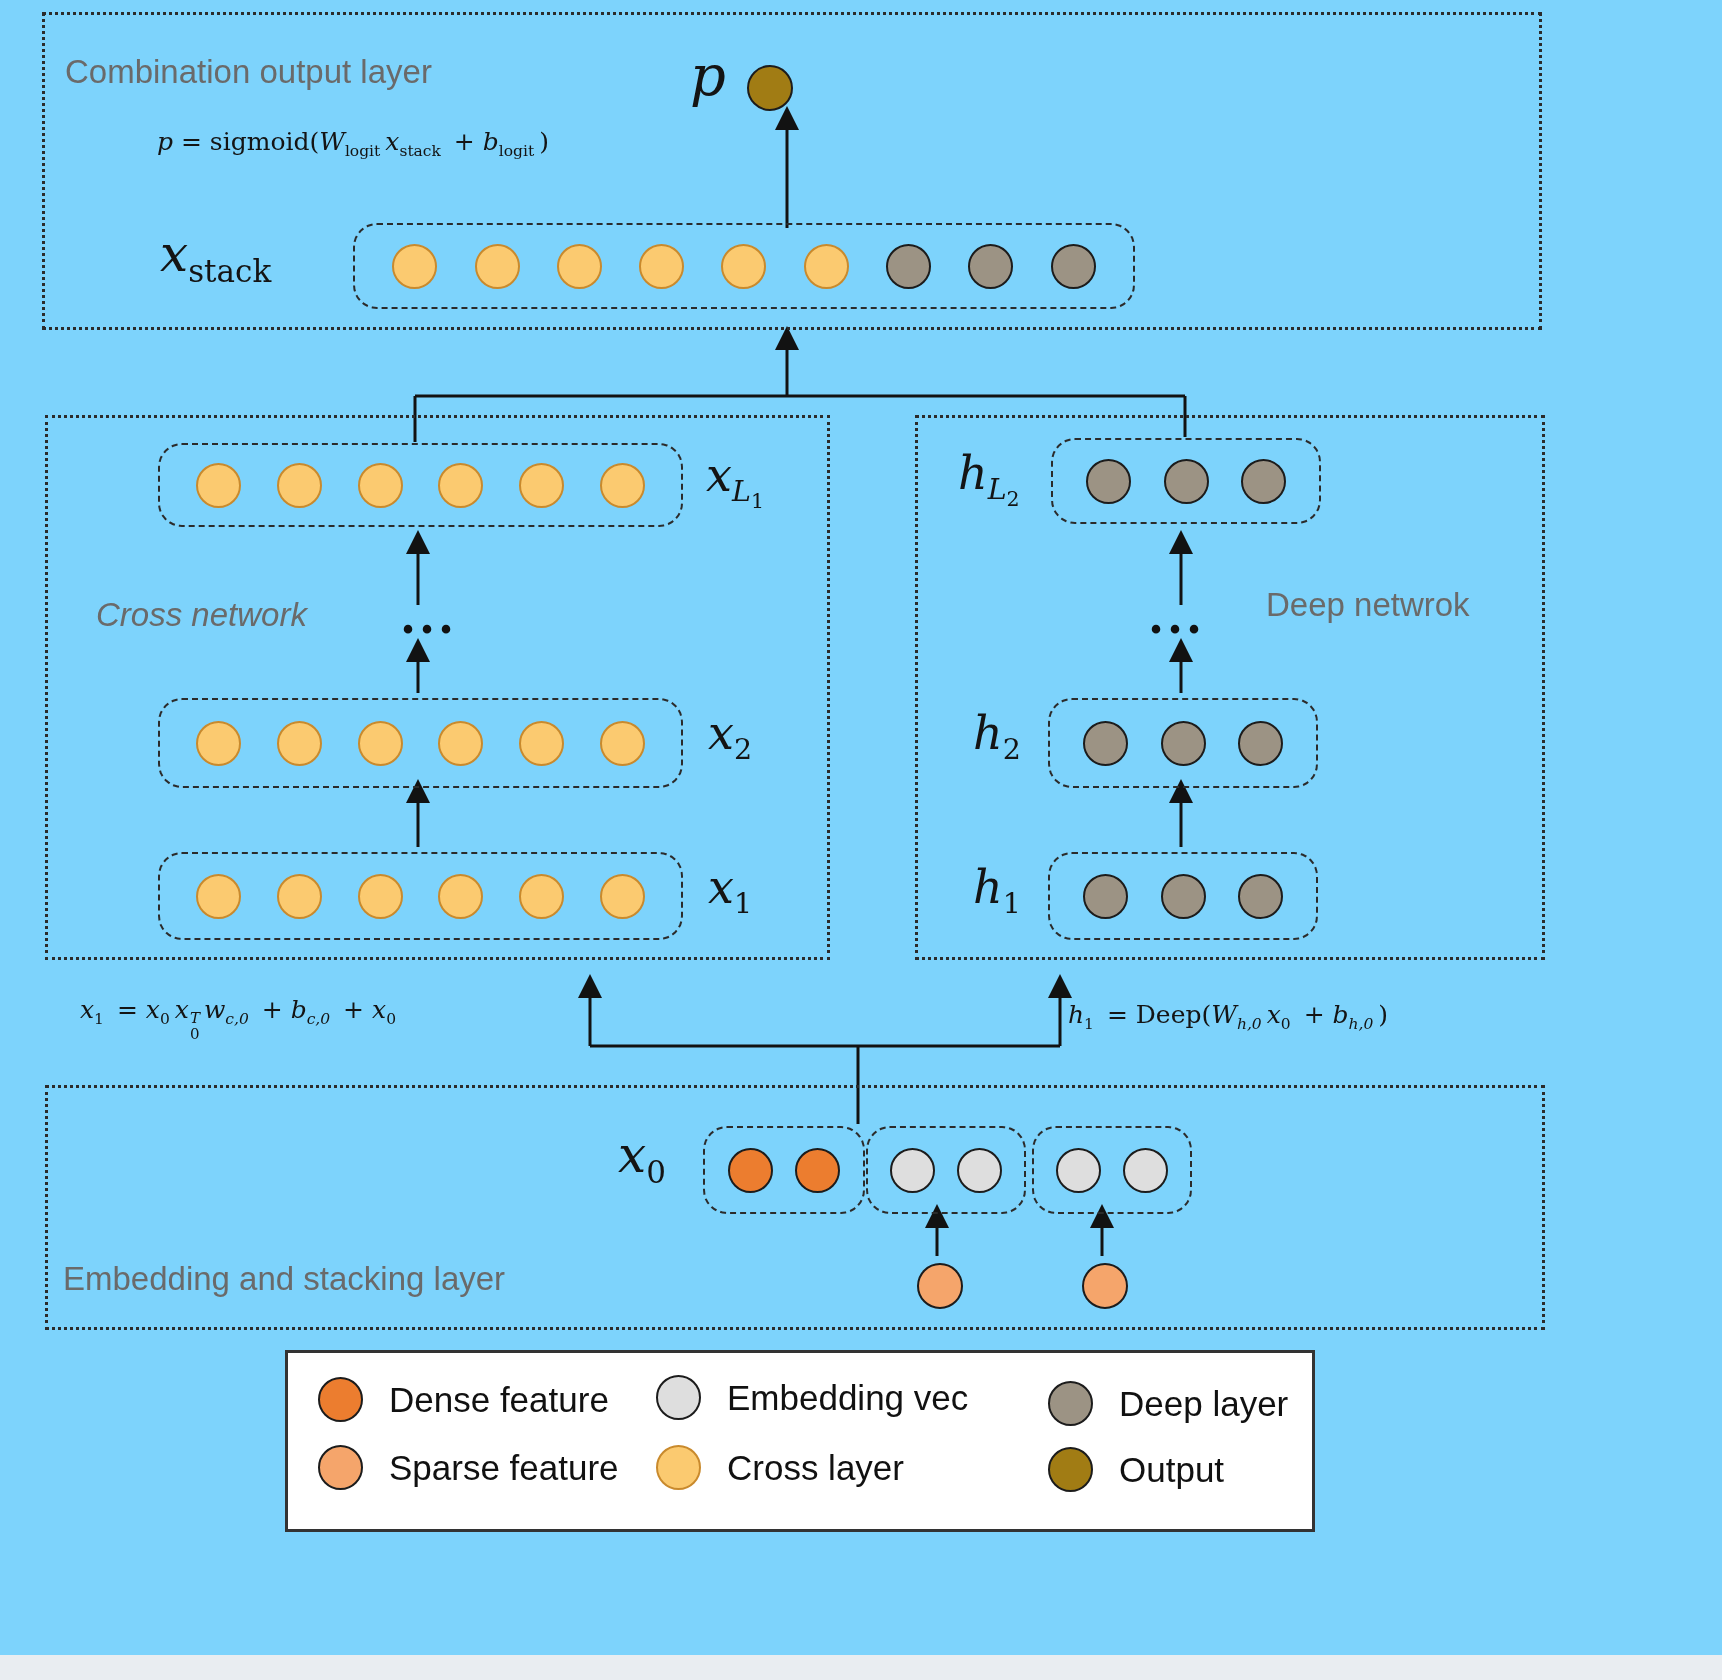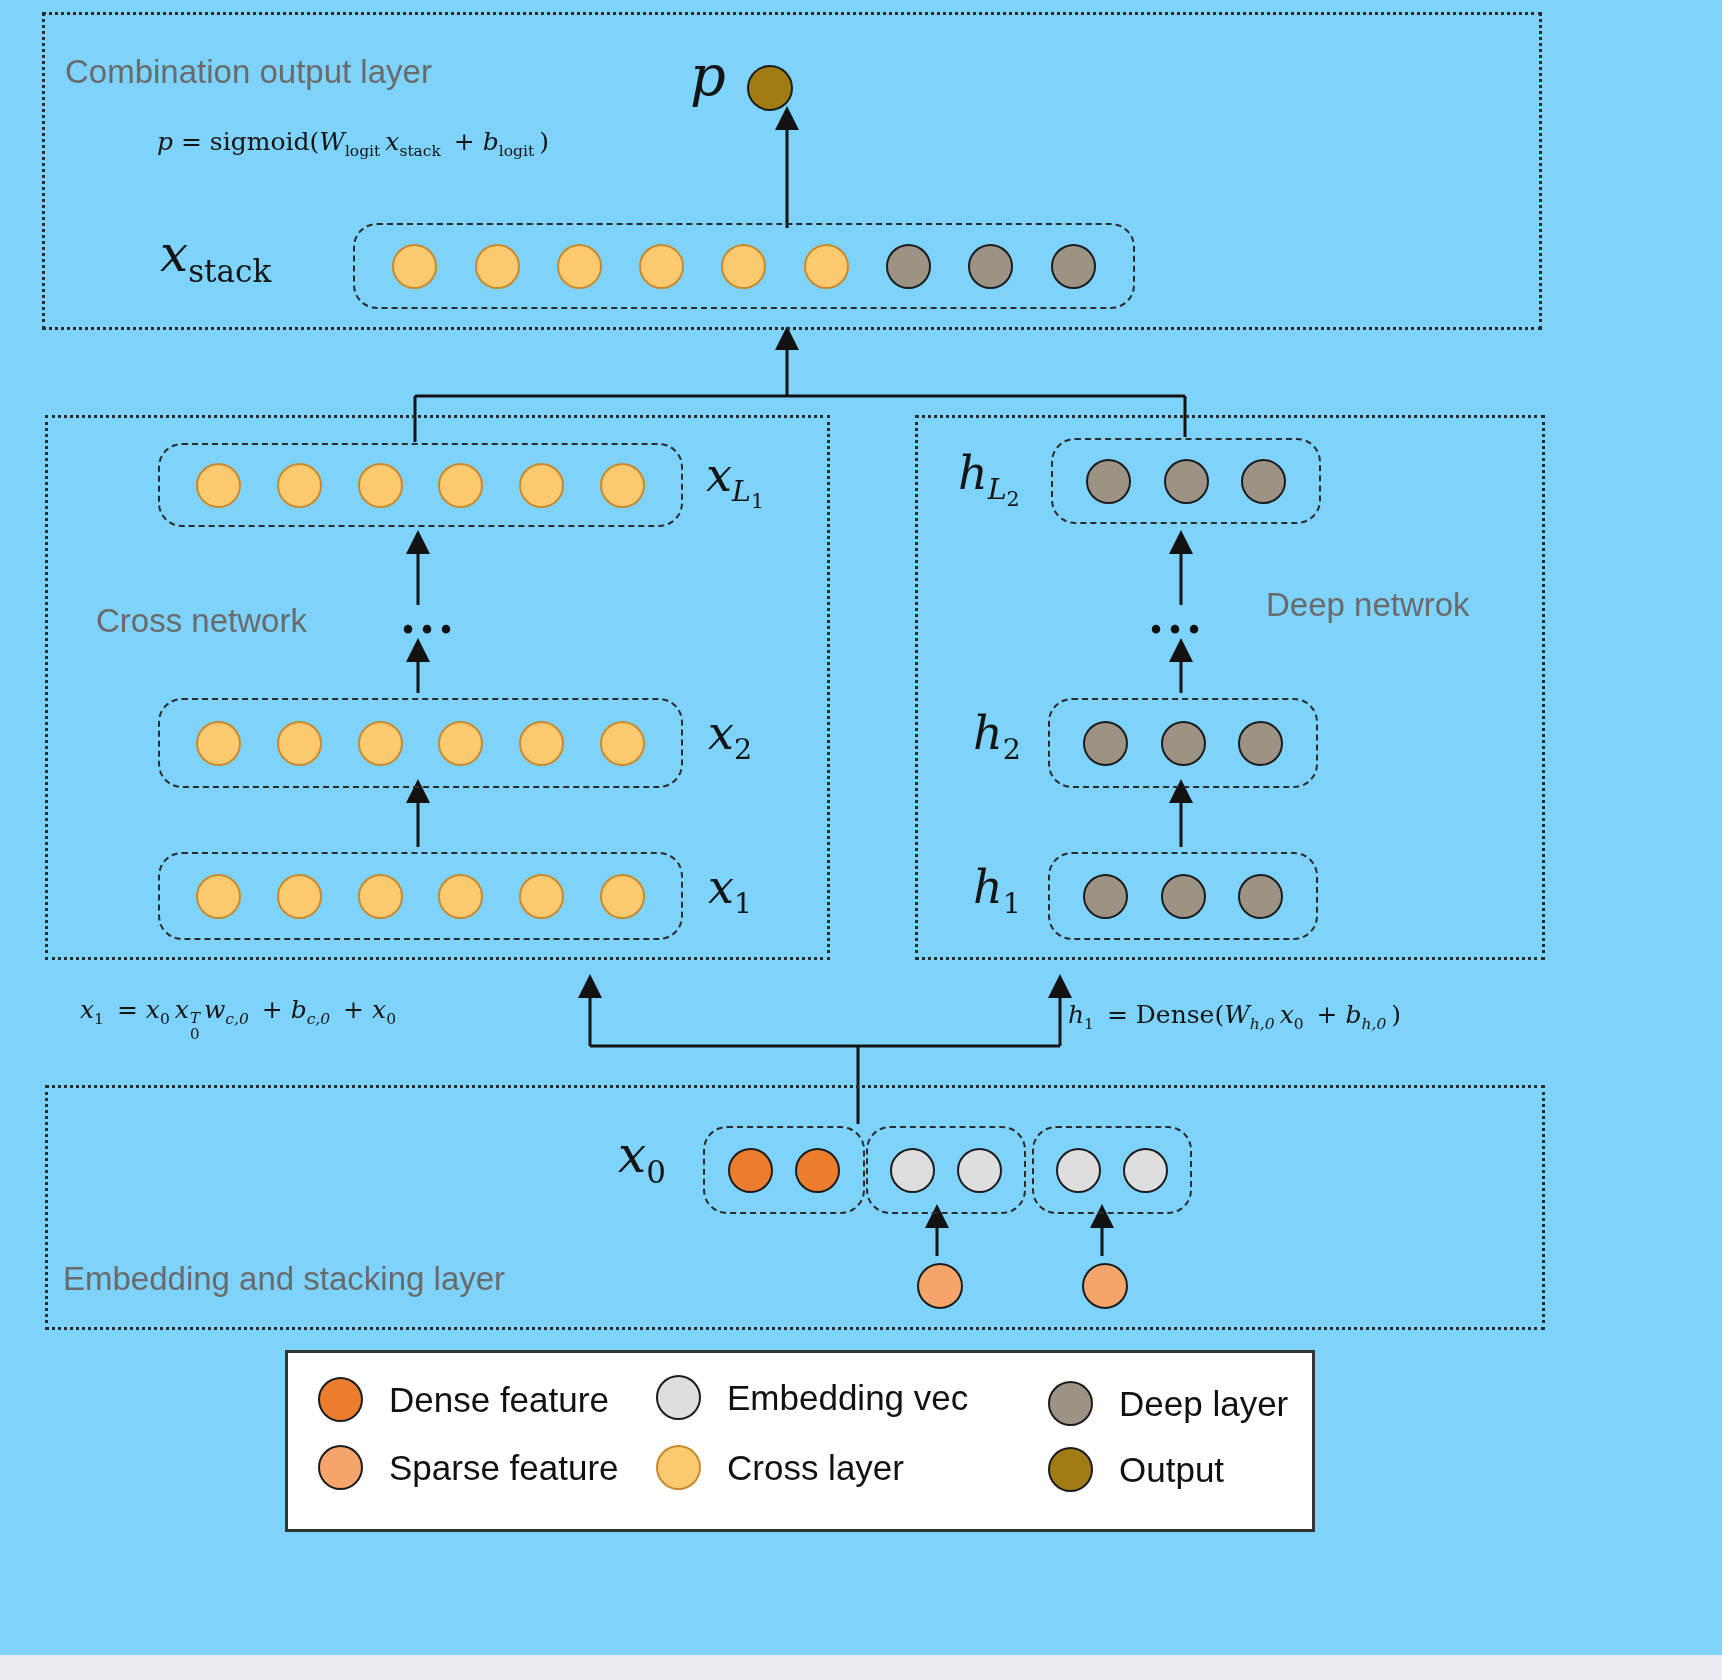--- a/index.html
+++ b/index.html
@@ -106,21 +106,21 @@
     <div class="dashed-vec" style="left:110px; top:25px; width:525px; height:84px;">
       <div class="node cross n44"></div>
       <div class="node cross n44"></div>
       <div class="node cross n44"></div>
       <div class="node cross n44"></div>
       <div class="node cross n44"></div>
       <div class="node cross n44"></div>
     </div>
     <div class="math lbl-lg" style="left:658px; top:30px;"><span>x</span><sub><span>L</span><sub class="rm">1</sub></sub></div>
 
-    <div class="section-label" style="left:48px; top:184px;">Cross network</div>
+    <div class="section-label" style="left:48px; top:178px;font-style:italic;">Cross network</div>
     <div class="dots" style="left:352px; top:172px;">...</div>
 
     <div class="dashed-vec" style="left:110px; top:280px; width:525px; height:90px;">
       <div class="node cross n44"></div>
       <div class="node cross n44"></div>
       <div class="node cross n44"></div>
       <div class="node cross n44"></div>
       <div class="node cross n44"></div>
       <div class="node cross n44"></div>
     </div>
@@ -161,21 +161,21 @@
       <div class="node deep n44"></div>
       <div class="node deep n44"></div>
     </div>
   </div>
 
   <div class="formula math" style="left:80px; top:995px;"><span>x</span><sub class="rm">1</sub><span class="rm"> = </span><span>x</span><sub class="rm">0</sub><span>x</span><span class="supsub">
         <span>T</span>
         <span class="rm">0</span>
       </span><span>w</span><sub>c,0</sub><span class="rm"> + </span><span>b</span><sub>c,0</sub><span class="rm"> + </span><span>x</span><sub class="rm">0</sub></div>
 
-  <div class="formula math" style="left:1068px; top:1000px;"><span>h</span><sub class="rm">1</sub><span class="rm"> = </span><span class="rm">Dense(</span><span>W</span><sub>h,0</sub><span>x</span><sub class="rm">0</sub><span class="rm"> + </span><span>b</span><sub>h,0</sub><span class="rm">)</span></div>
+  <div class="formula math" style="left:1068px; top:1000px;"><span>h</span><sub class="rm">1</sub><span class="rm"> = </span><span class="rm">Deep(</span><span>W</span><sub>h,0</sub><span>x</span><sub class="rm">0</sub><span class="rm"> + </span><span>b</span><sub>h,0</sub><span class="rm">)</span></div>
 
   <div class="dotted" style="left:45px; top:1085px; width:1500px; height:245px;">
     <div class="math abs" style="left:570px; top:38px; font-size:50px;"><span>x</span><sub class="rm">0</sub></div>
 
     <div class="dashed-vec" style="left:655px; top:38px; width:162px; height:88px;">
       <div class="node dense n44"></div>
       <div class="node dense n44"></div>
     </div>
     <div class="dashed-vec" style="left:818px; top:38px; width:160px; height:88px;">
       <div class="node embedding n44"></div>

